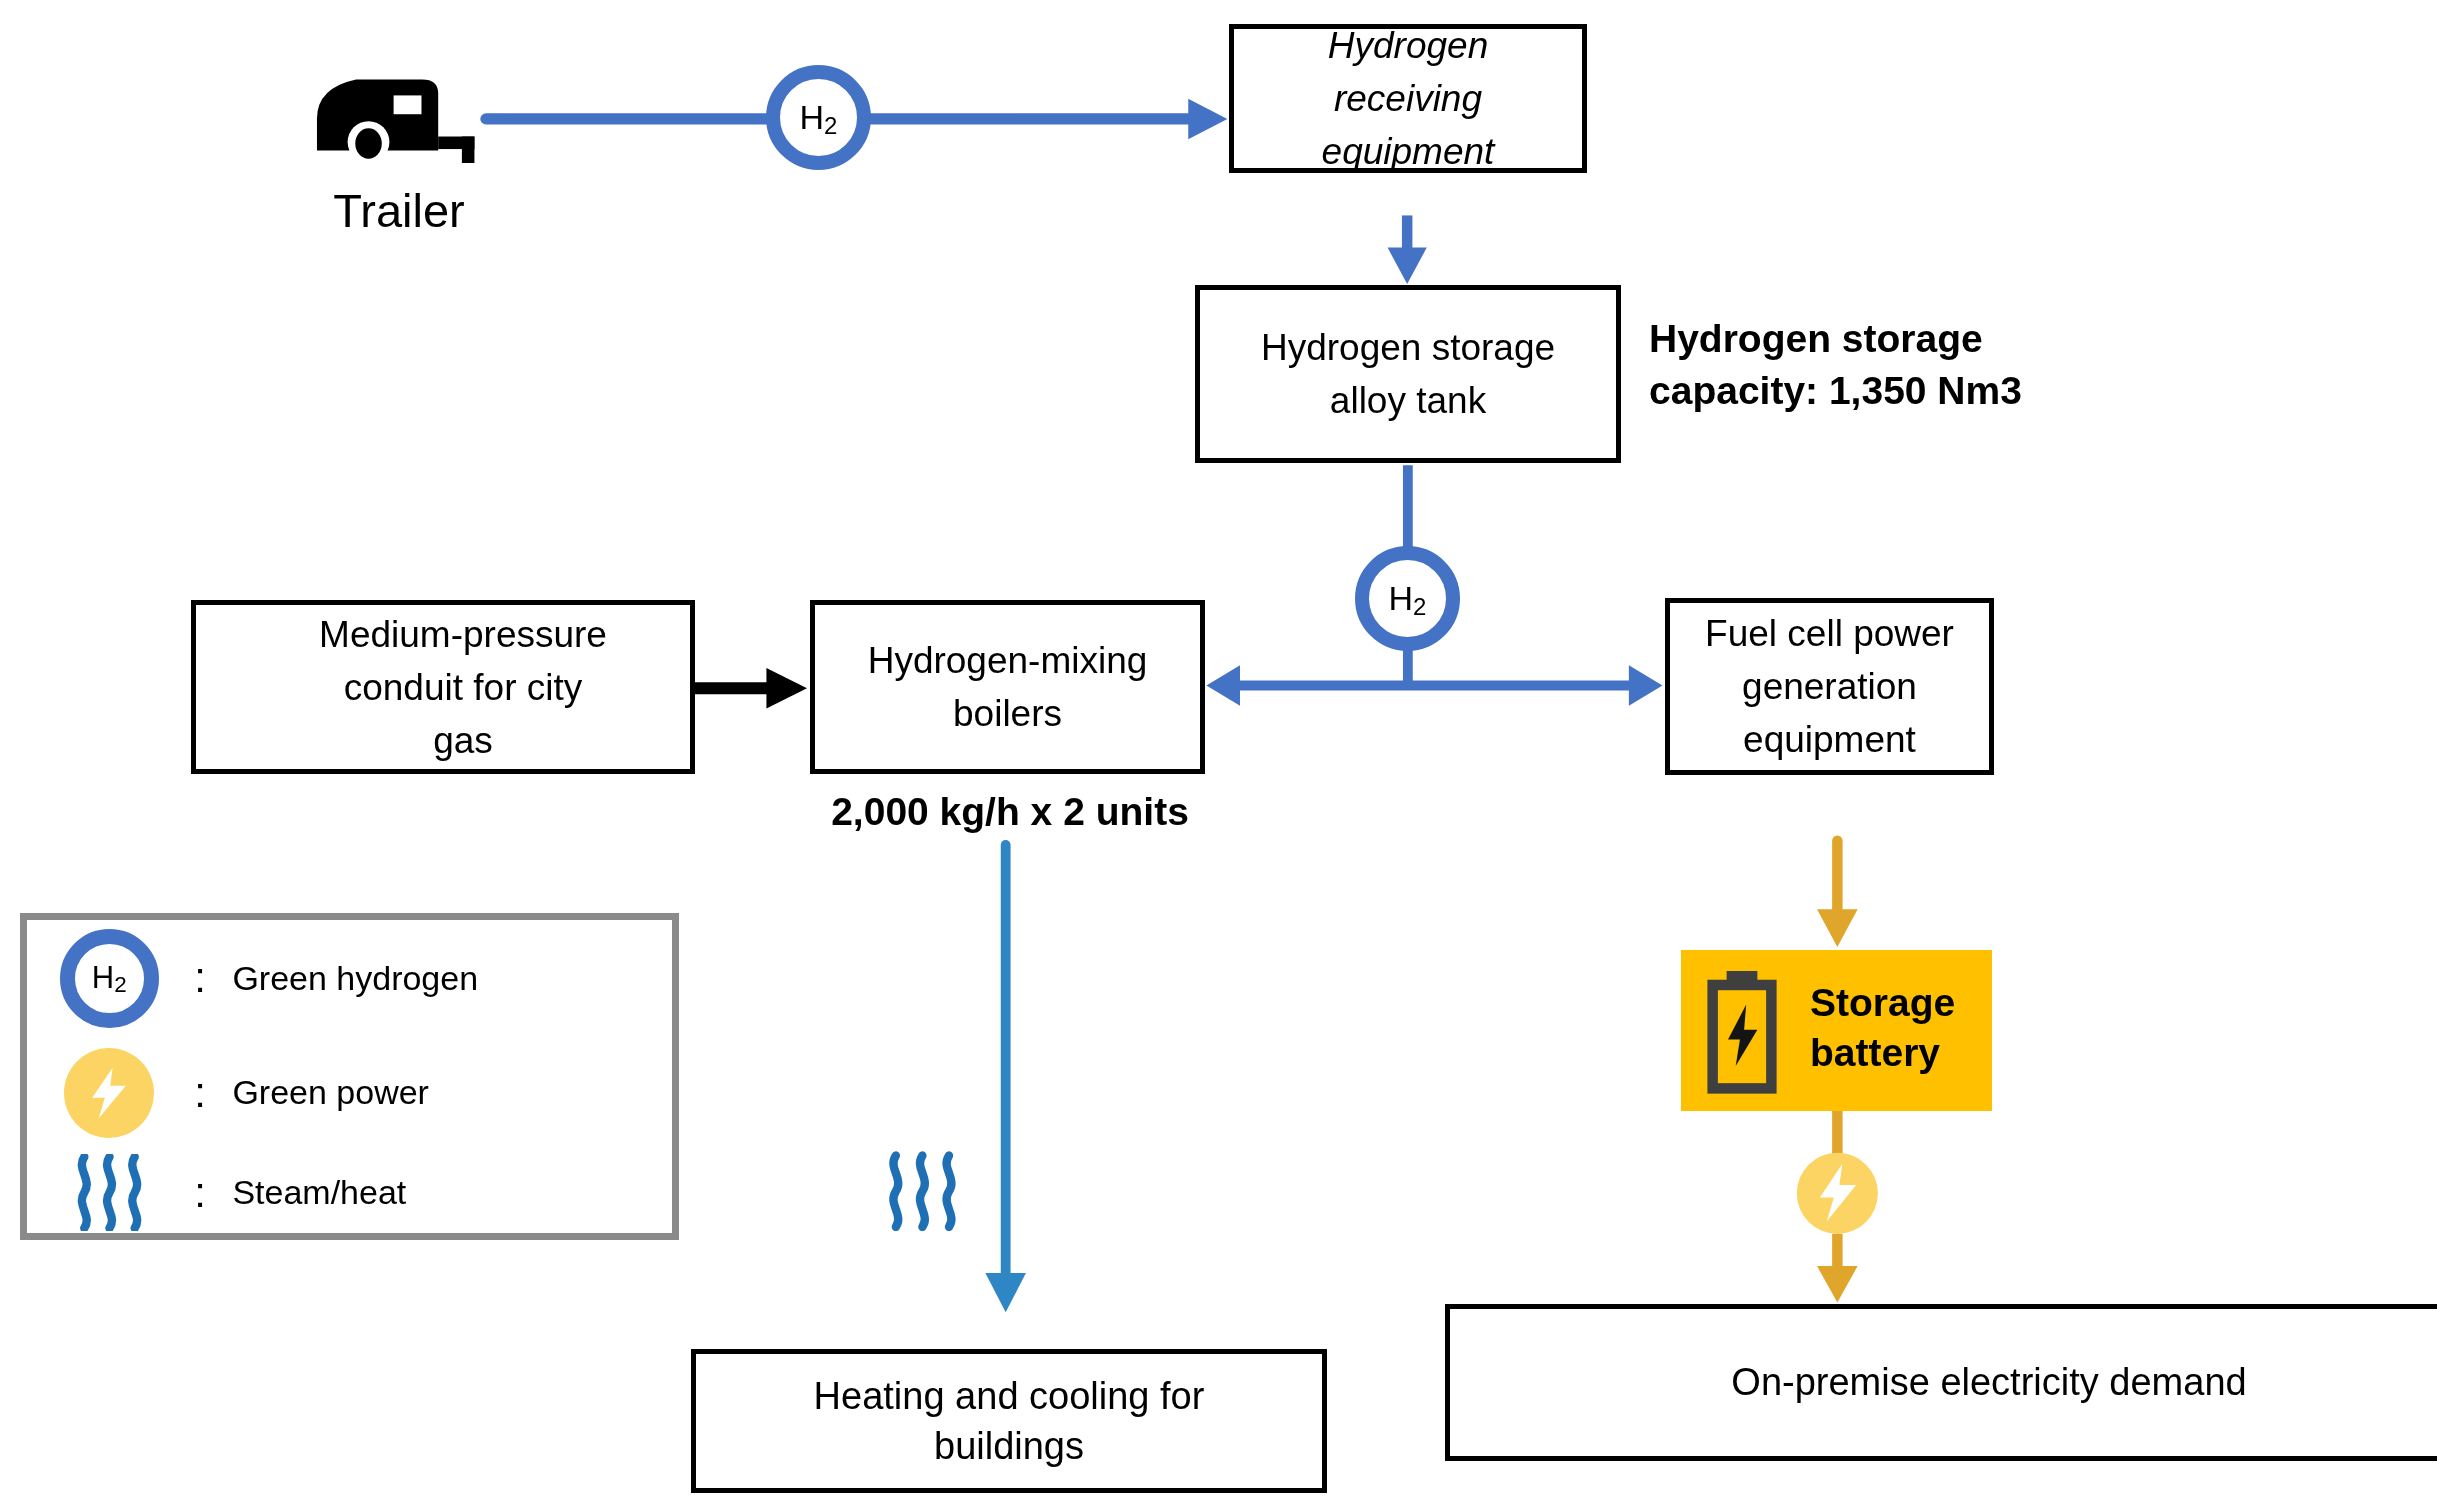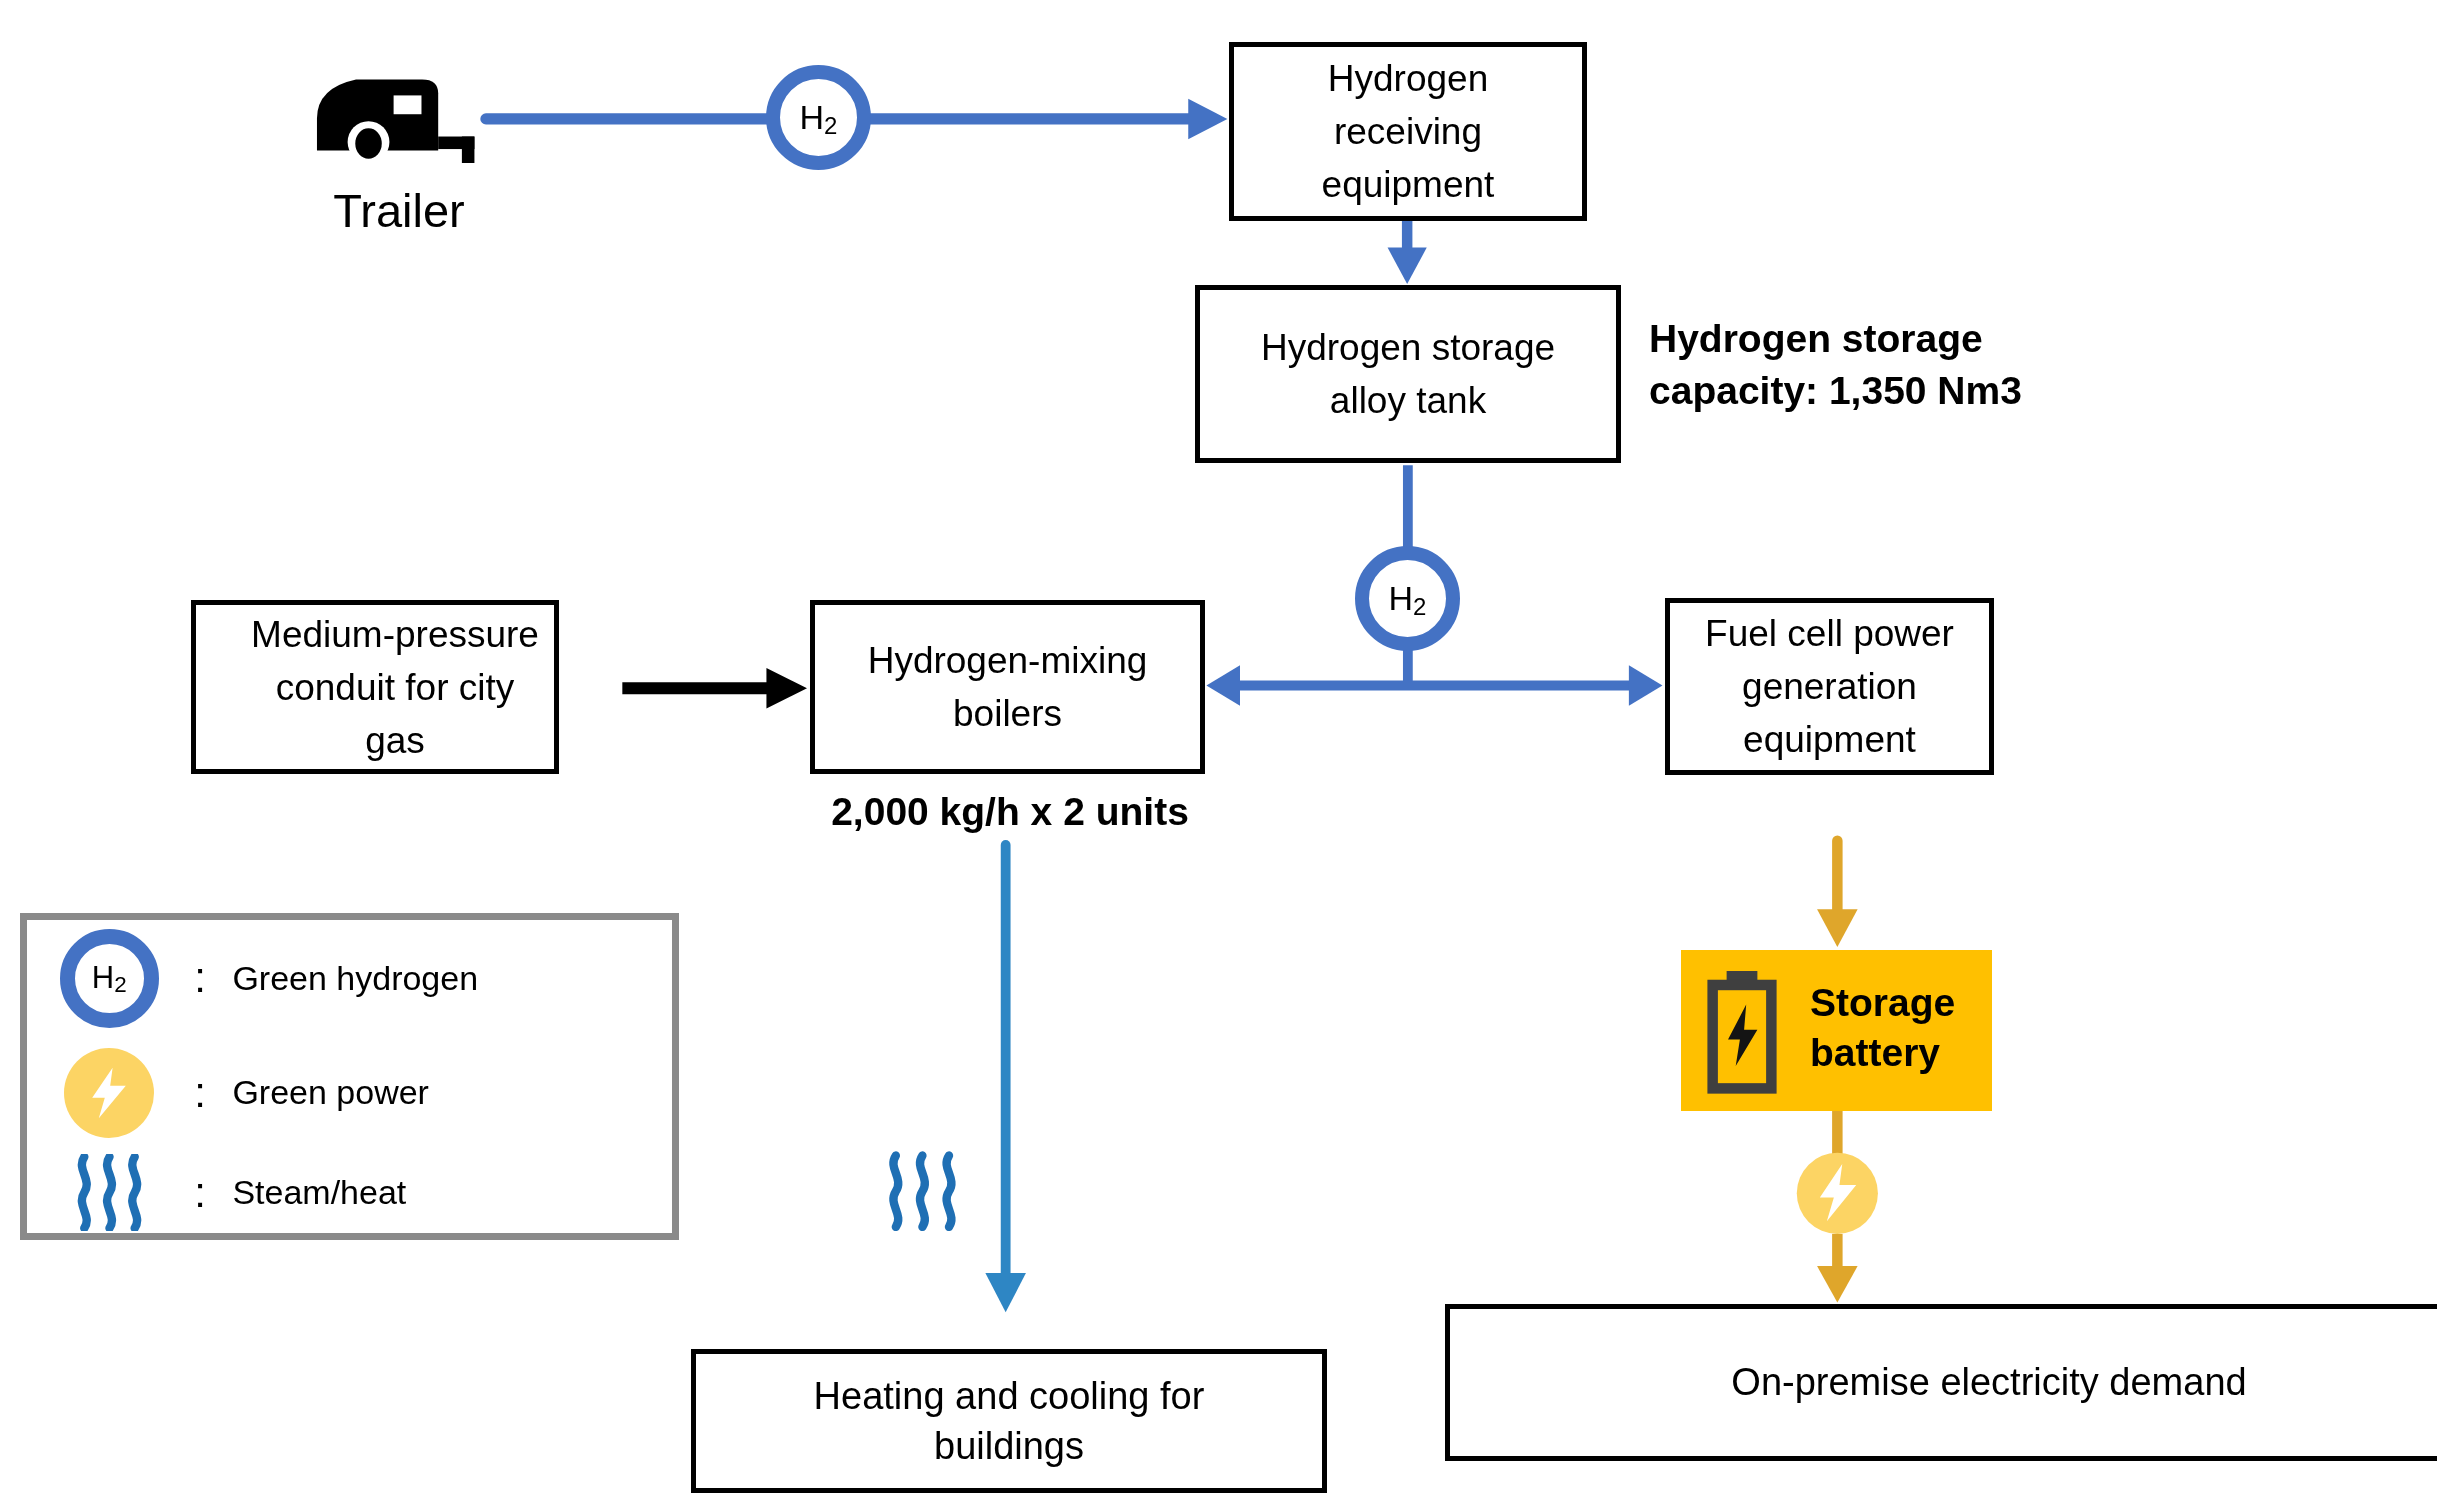--- a/index.html
+++ b/index.html
@@ -18,24 +18,24 @@
   .center{text-align:center;}
   .h2-badge{
     position:absolute;border:14px solid #4472C4;background:#fff;border-radius:50%;
     display:flex;align-items:center;justify-content:center;box-sizing:border-box;
   }
   .h2-badge .sym{font-size:34px;}
   .h2-badge .sub{font-size:24px;position:relative;bottom:-8.4px;}
   .badge-top{left:766px;top:65px;width:105px;height:105px;}
   .badge-mid{left:1355px;top:546px;width:105px;height:105px;}
   .trailer-label{position:absolute;left:280px;top:183px;width:238px;text-align:center;font-size:47px;}
-  .box-receiving{left:1229px;top:42px;width:358px;height:179px;}
+  .box-receiving{left:1229px;top:24px;width:358px;height:149px;font-style:italic;}
   .box-tank{left:1195px;top:285px;width:426px;height:178px;}
   .tank-note{position:absolute;left:1649px;top:313px;width:504px;text-align:left;}
-  .box-conduit{left:191px;top:600px;width:368px;height:174px;padding-left:40px;}
+  .box-conduit{left:191px;top:600px;width:504px;height:174px;padding-left:40px;}
   .box-boilers{left:810px;top:600px;width:395px;height:174px;}
   .box-fuel{left:1665px;top:598px;width:329px;height:177px;}
   .spec-boilers{left:765px;top:786px;width:490px;}
   .spec-fuel{left:1588px;top:785px;width:490px;}
   .box-heating{left:691px;top:1317px;width:636px;height:144px;font-size:38px;line-height:50px;margin-top:32px;}
   .box-demand{left:1445px;top:1304px;width:1088px;height:157px;font-size:38px;}
   .battery-box{
     position:absolute;left:1681px;top:950px;width:311px;height:161px;
     background:#FFC000;
   }

